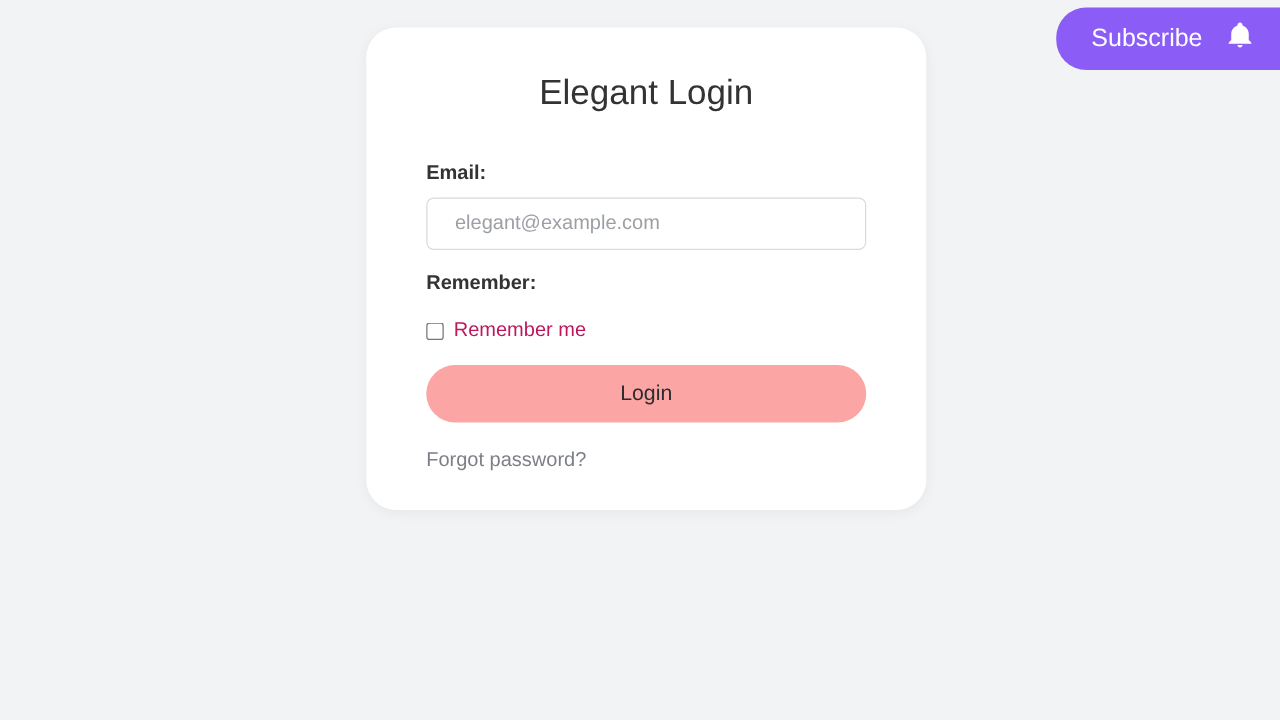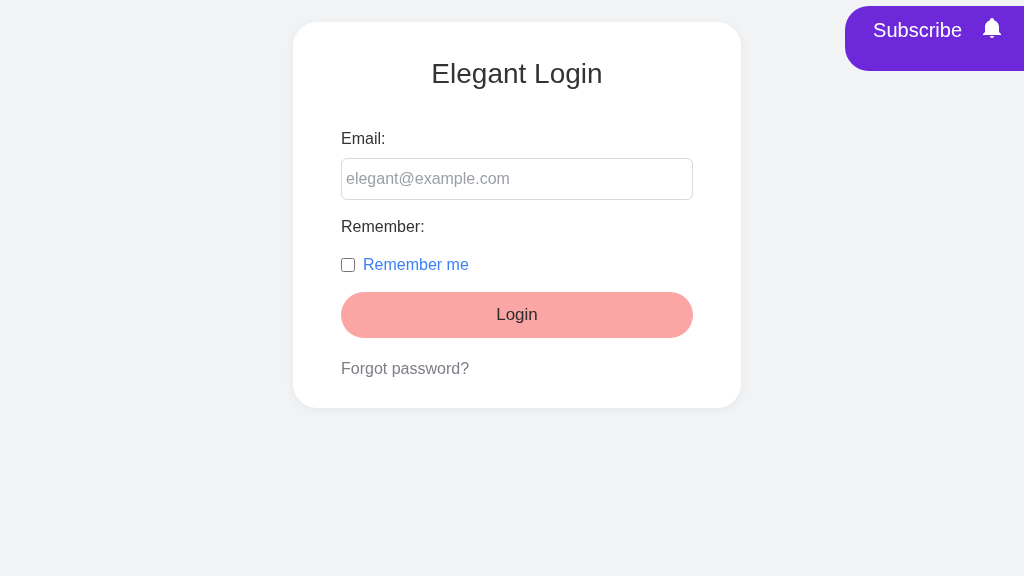--- a/index.html
+++ b/index.html
@@ -12,23 +12,23 @@
       background-color: #f2f3f5;
       width: 1024px;
       height: 576px;
       position: relative;
       overflow: hidden;
     }
     .subscribe-pill {
       position: absolute;
       top: 6px;
       right: 0;
-      background-color: #6d28d9;
+      background-color: #8b5cf6;
       color: #ffffff;
-      padding: 10px 20px 26px 28px;
+      padding: 10px 20px 10px 28px;
       border-radius: 24px 0 0 24px;
       display: flex;
       align-items: center;
       gap: 18px;
       font-size: 20px;
       font-weight: 400;
       cursor: pointer;
     }
     .subscribe-pill svg {
       width: 24px;
@@ -53,24 +53,25 @@
       margin-bottom: 40px;
     }
     .form-group {
       margin-bottom: 18px;
     }
     .form-label {
       display: block;
       font-size: 16px;
       color: #333333;
       margin-bottom: 10px;
+      font-weight: bold;
     }
     .form-input {
       width: 100%;
-      padding: 11px 4px;
+      padding: 11px 22px;
       font-size: 16px;
       border: 1px solid #d8dadc;
       border-radius: 6px;
       color: #333333;
       outline: none;
     }
     .form-input::placeholder {
       color: #9ca0a5;
     }
     .remember-row {
@@ -80,21 +81,21 @@
       margin-top: 20px;
       margin-bottom: 18px;
     }
     .remember-row input[type="checkbox"] {
       width: 14px;
       height: 14px;
       cursor: pointer;
     }
     .remember-label {
       font-size: 16px;
-      color: #3b82f6;
+      color: #be185d;
       cursor: pointer;
     }
     .login-button {
       width: 100%;
       padding: 13px 0;
       background-color: #fca5a5;
       border: none;
       border-radius: 26px;
       font-size: 17px;
       color: #2c2c2c;

